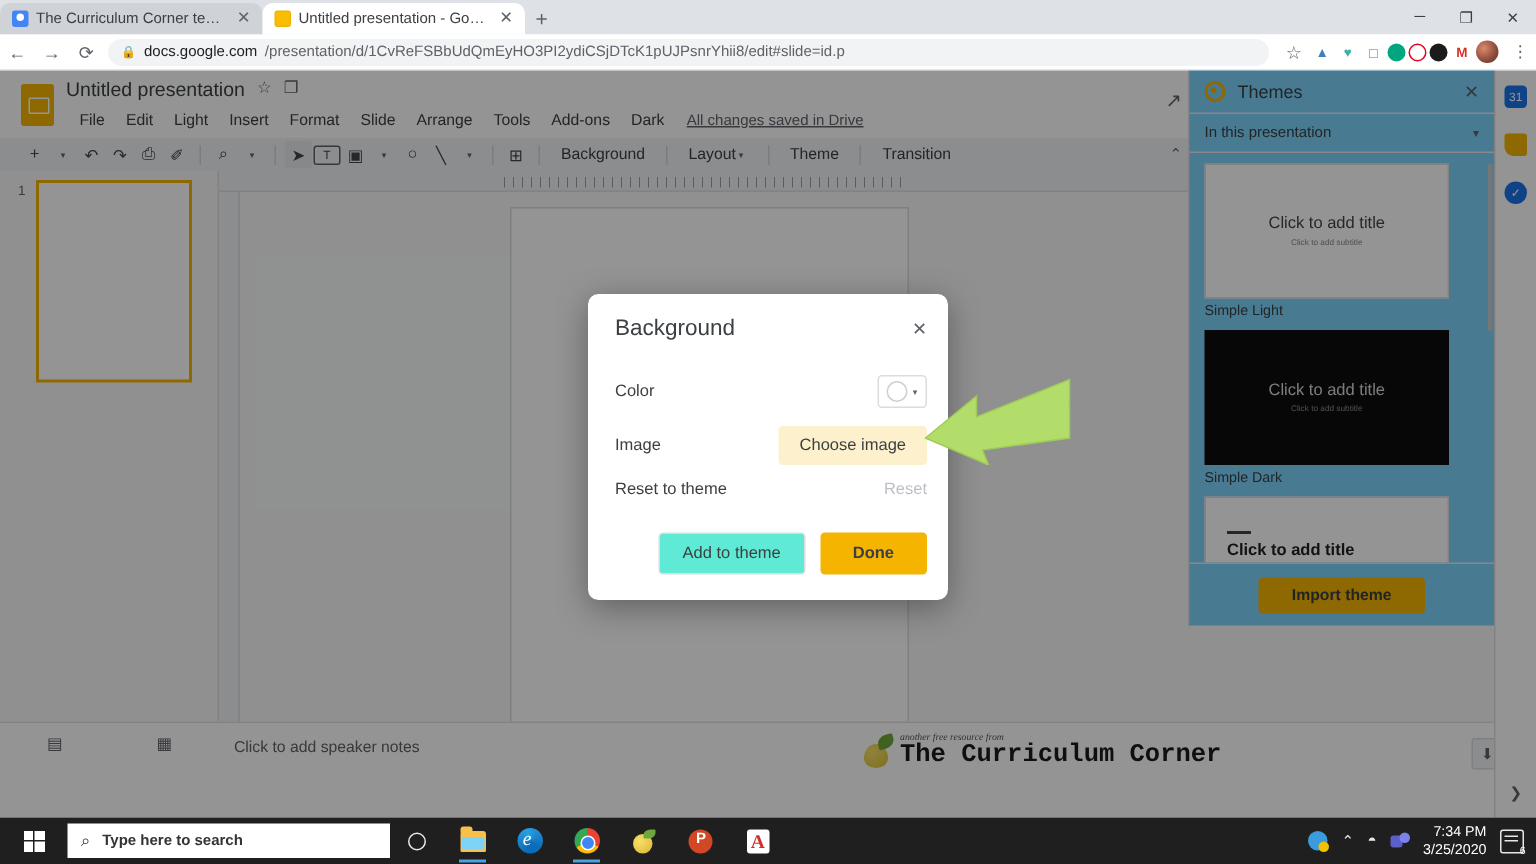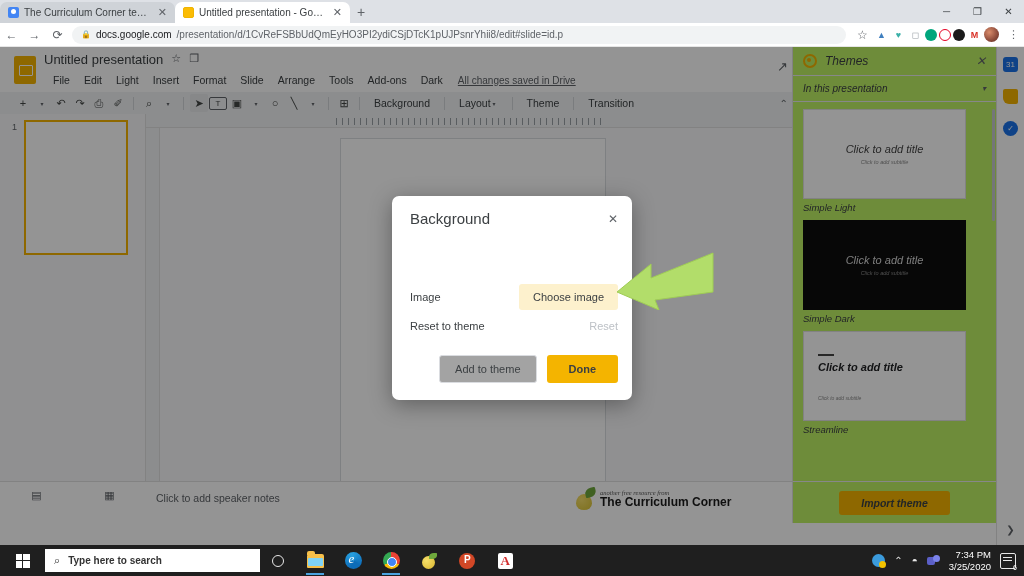--- a/index.html
+++ b/index.html
@@ -115,29 +115,29 @@
 
   
   .notes-bar { position: absolute; left: 146px; top: 384px; right: 0; height: 50px; background: #ffffff; border-top: 1px solid #e0e0e0; }
   .notes-text { position: absolute; left: 10px; top: 10px; font-size: 10.5px; color: #5f6368; }
   .watermark { position: absolute; left: 430px; top: 6px; display: flex; align-items: center; gap: 5px; }
   .lemon { width: 19px; height: 22px; position: relative; }
   .lemon::before { content:""; position:absolute; left:0; bottom:0; width:16px; height:16px; border-radius:50% 50% 50% 50%/60% 60% 40% 40%; background: radial-gradient(circle at 35% 35%, #f7e06a, #d9c233); }
   .lemon::after { content:""; position:absolute; left:9px; top:0; width:11px; height:9px; border-radius: 60% 10% 60% 10%; background:#6ea83c; transform: rotate(-15deg); }
   .wm-text { line-height: 1.1; }
   .wm-top { font-size: 6.5px; color: #555; font-family: "Liberation Serif", serif; font-style: italic; }
-  .wm-main { font-size: 12px; color: #1a1a1a; font-family: Liberation Sans, sans-serif; font-weight: bold; }
+  .wm-main { font-size: 17px; color: #1a1a1a; font-family: Liberation Mono, monospace; font-weight: bold; }
   .explore-btn { position: absolute; right: 22px; top: 10px; width: 21px; height: 21px;
     background: #f1f3f4; border: 1px solid #dadce0; border-radius: 2px; display:flex; align-items:center; justify-content:center; font-size: 10px; color: #5f6368; }
 
   .view-btns { position: absolute; left: 0; top: 434px; width: 146px; height: 28px; display: flex; align-items: center; justify-content: space-around; background: #ffffff; border-top: 1px solid #e0e0e0; }
   .view-btn { font-size: 11px; color: #5f6368; }
 
   
-  .themes-panel { position: absolute; right: 28px; top: 47px; width: 204px; height: 476px; background: #bef264; border-left: 1px solid #e0e0e0; font-style: italic; }
+  .themes-panel { position: absolute; right: 28px; top: 47px; width: 204px; height: 370px; background: #7dd3fc; border-left: 1px solid #e0e0e0; }
   .themes-head { height: 29px; display: flex; align-items: center; gap: 8px; padding: 0 10px; border-bottom: 1px solid #e8eaed; }
   .palette-icon { width: 14px; height: 14px; border-radius: 50%; border: 2px solid #f4b400; position: relative; }
   .palette-icon::after { content:""; position:absolute; left:2px; top:2px; width:4px; height:4px; border-radius:50%; background:#f4b400; }
   .themes-title { font-size: 12px; color: #3c4043; flex: 1 1 auto; }
   .themes-close { font-size: 12px; color: #5f6368; }
   .themes-select { height: 26px; display: flex; align-items: center; padding: 0 10px; font-size: 10px; color: #3c4043; border-bottom: 1px solid #e8eaed; }
   .themes-select span:first-child { flex: 1 1 auto; }
   .chev { font-size: 8px; color: #5f6368; }
   .themes-list { position: absolute; left: 0; top: 56px; right: 0; bottom: 42px; overflow: hidden; padding: 6px 10px 0 10px; }
   .theme-card { width: 163px; height: 90px; margin-bottom: 3px; display: flex; flex-direction: column; align-items: center; justify-content: center; }
@@ -177,21 +177,21 @@
   .row-color { top: 54px; }
   .row-image { top: 88px; }
   .row-reset { top: 124px; }
   .dlg-label { font-size: 11px; color: #3c4043; }
   .color-swatch { width: 33px; height: 22px; border: 1px solid #dadce0; border-radius: 3px; display: flex; align-items: center; justify-content: center; gap: 3px; }
   .swatch-circle { width: 14px; height: 14px; border-radius: 50%; border: 1px solid #cfcfcf; background: #fff; }
   .swatch-caret { font-size: 6px; color: #5f6368; }
   .choose-image-btn { background: #fdf1cd; color: #3c4043; font-size: 11px; border-radius: 3px; padding: 7px 14px; }
   .reset-link { font-size: 11px; color: #bdc1c6; }
   .dlg-actions { position: absolute; left: 18px; right: 14px; bottom: 17px; display: flex; justify-content: flex-end; gap: 10px; }
-  .btn-add { border: 1px solid #dadce0; border-radius: 3px; background: #a3a3a3; color: #3c4043; font-size: 11px; padding: 7px 15px; }
+  .btn-add { border: 1px solid #dadce0; border-radius: 3px; background: #5eead4; color: #3c4043; font-size: 11px; padding: 7px 15px; }
   .btn-done { background: #f4b400; color: #3c4043; font-size: 11px; font-weight: bold; border-radius: 3px; padding: 8px 22px; }
 
   .green-arrow { position: absolute; left: 615px; top: 248px; width: 100px; height: 62px; }
 
   
   .taskbar { position: absolute; left: 0; top: 545px; width: 1024px; height: 31px; background: #1f1f1f; display: flex; align-items: center; }
   .start { width: 45px; height: 31px; display: flex; align-items: center; justify-content: center; }
   .start-sq { width: 14px; height: 14px; display: grid; grid-template-columns: 1fr 1fr; grid-template-rows: 1fr 1fr; gap: 1.5px; }
   .start-sq i { background: #ffffff; display: block; }
   .tb-search { width: 215px; height: 23px; background: #ffffff; display: flex; align-items: center; gap: 8px; padding: 0 9px; }
@@ -428,20 +428,27 @@
       <span class="rail-expand">❯</span>
     </div>
   </div>
 
   <div class="overlay"></div>
 
   <div class="dialog">
     <span class="dlg-title">Background</span>
     <span class="dlg-close">✕</span>
 
+    <div class="dlg-row row-color">
+      <span class="dlg-label">Color</span>
+      <span class="color-swatch">
+        <span class="swatch-circle"></span>
+        <span class="swatch-caret">▾</span>
+      </span>
+    </div>
 
     <div class="dlg-row row-image">
       <span class="dlg-label">Image</span>
       <span class="choose-image-btn">Choose image</span>
     </div>
 
     <div class="dlg-row row-reset">
       <span class="dlg-label">Reset to theme</span>
       <span class="reset-link">Reset</span>
     </div>

